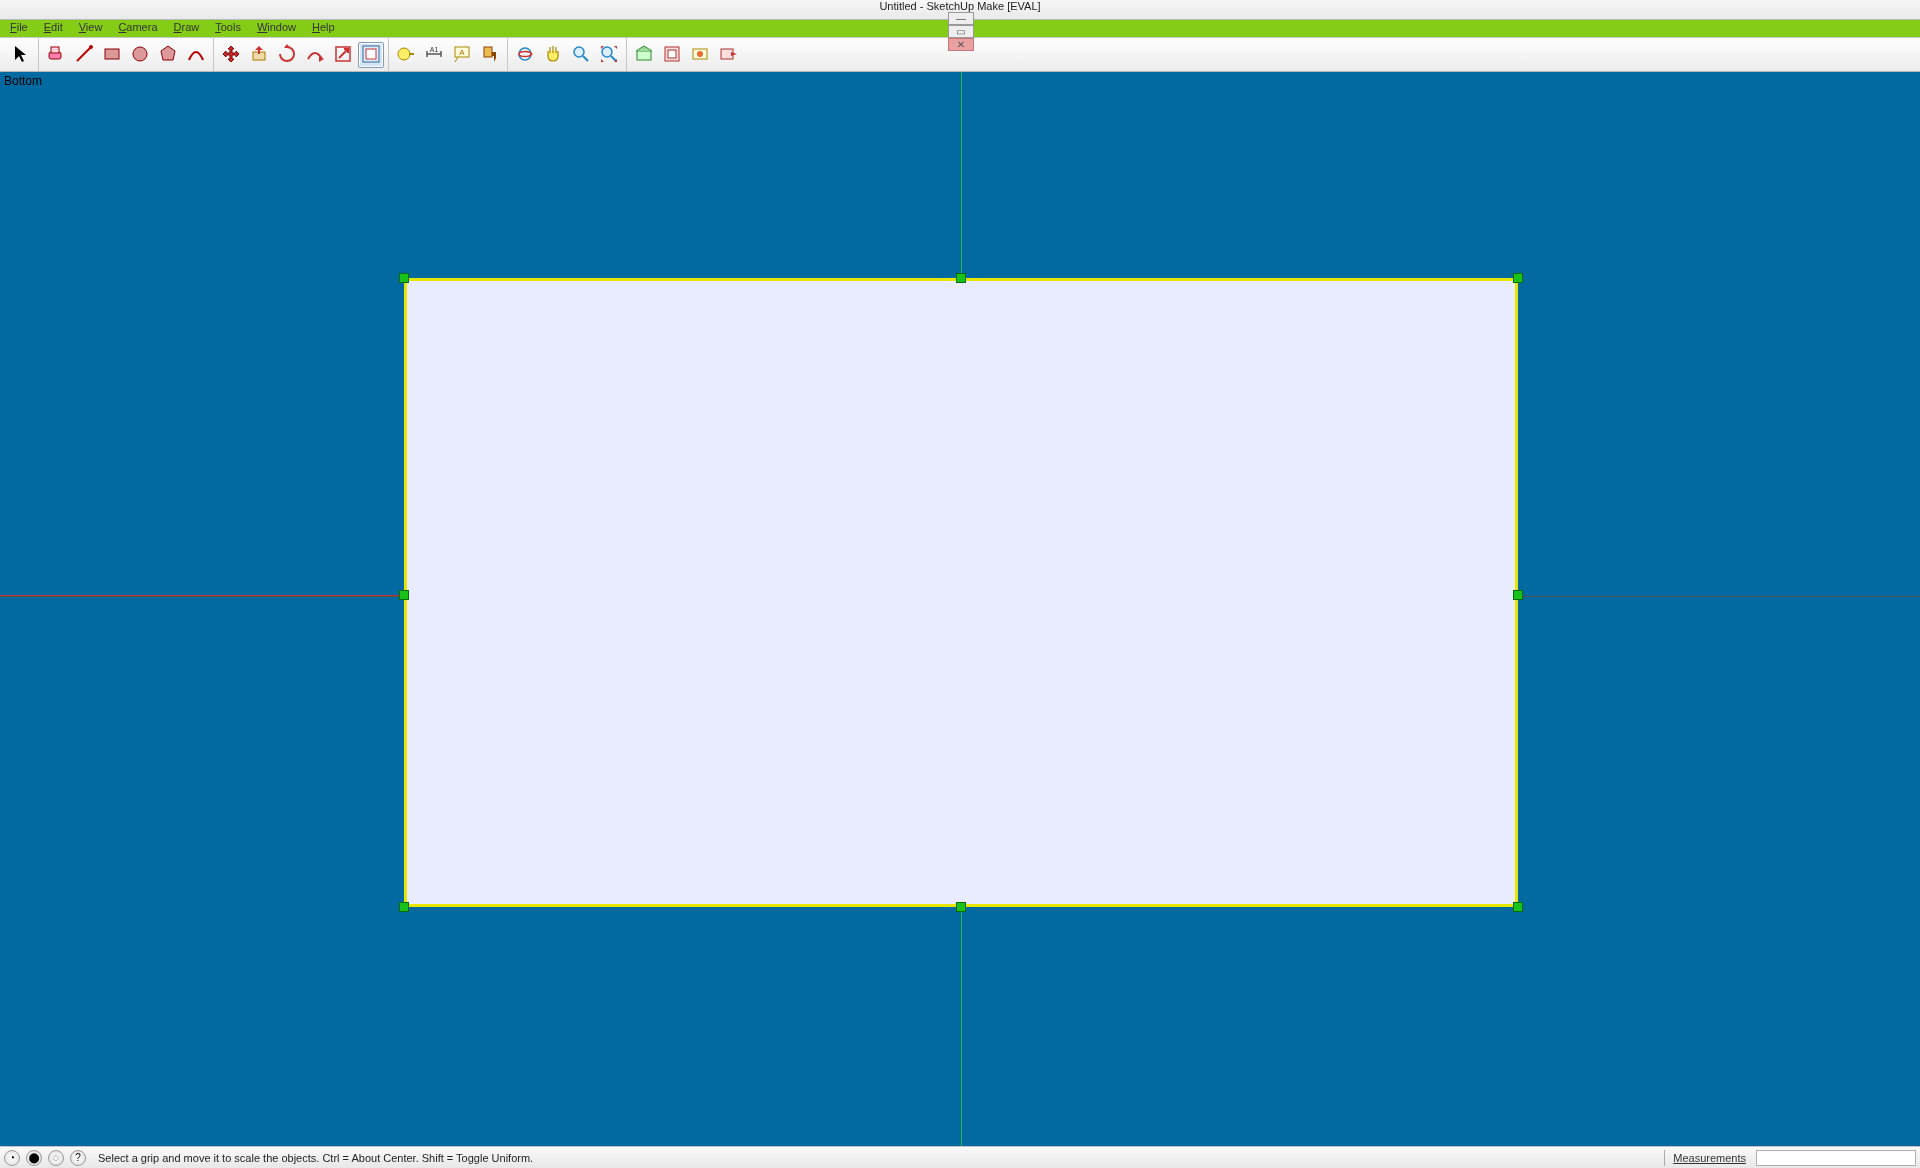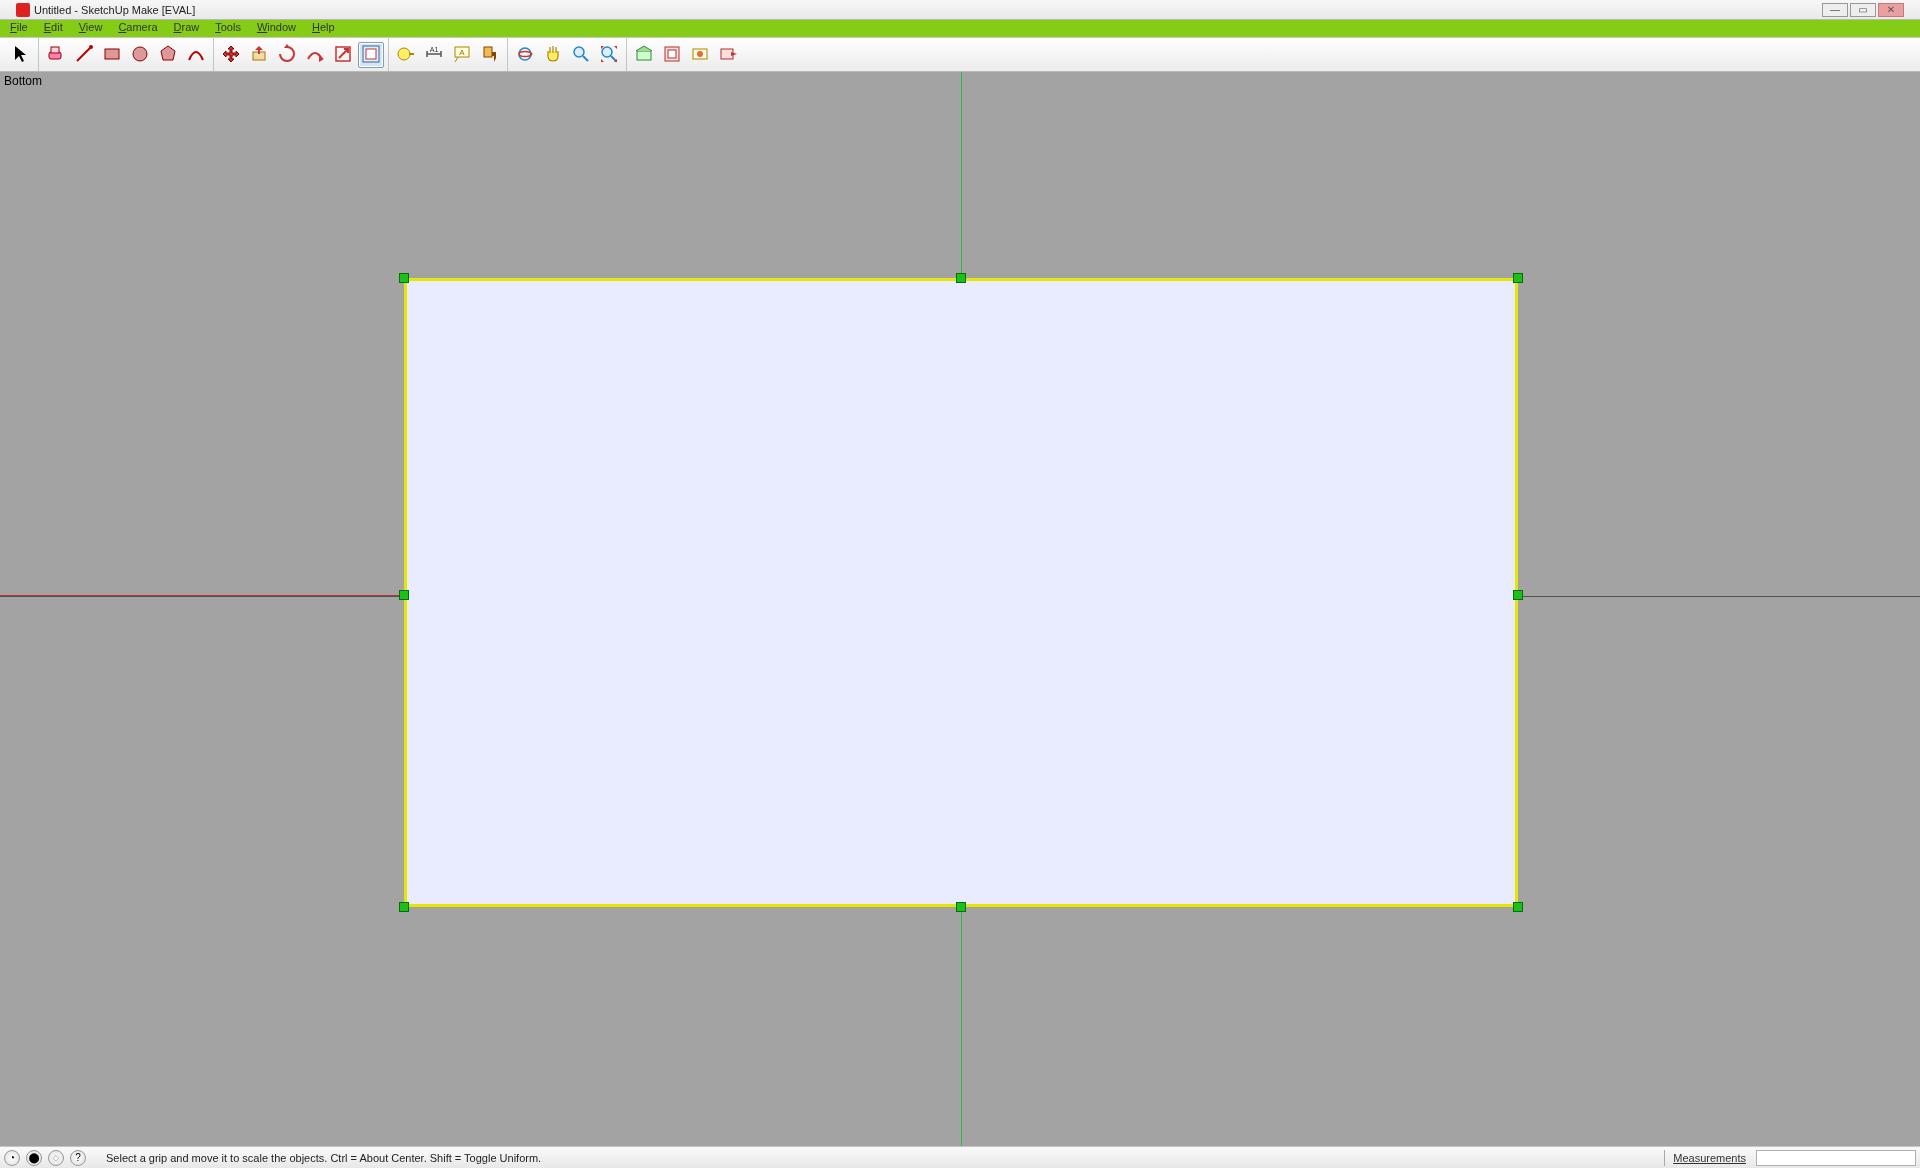--- a/index.html
+++ b/index.html
@@ -1,59 +1,59 @@
 <!DOCTYPE html>
 <html><head>
 <meta charset="utf-8">
 <style>
   * { box-sizing: border-box; margin: 0; padding: 0; }
   html, body { width: 1920px; height: 1168px; font-family: "Segoe UI", Tahoma, sans-serif; font-size: 11px; background: #e8e8e8; overflow: hidden; }
 
   
-  .titlebar { height: 20px; background: linear-gradient(to bottom,#f7f7f7,#e9e9e9); display: flex; align-items: center; padding: 0 16px; border-bottom: 1px solid #b8b8b8; }
+  .titlebar { height: 20px; background: linear-gradient(to bottom,#f7f7f7,#e9e9e9); display: flex; align-items: center; padding: 0 8px; border-bottom: 1px solid #b8b8b8; flex-direction: column; }
   .titlebar .app-icon { width: 14px; height: 14px; background:#d22; border-radius:2px; margin-right:4px; display:inline-block; }
   .titlebar .title { flex: 0 0 auto; color:#222; }
   .titlebar .spacer { flex:1; }
   .titlebar .winbtn { width:26px; height:14px; margin-left:2px; border:1px solid #999; background:#eee; display:inline-flex; align-items:center; justify-content:center; font-size:10px; color:#555; }
   .titlebar .winbtn.close { background:#e9a0a0; border-color:#c77; }
 
   
   .menubar { height: 18px; background:#84cc16; border-bottom:1px solid #c9c9c9; display:flex; align-items:flex-start; padding:0 2px; }
   .menubar .item { padding: 1px 8px 2px 8px; color:#333; cursor:default; }
   .menubar .item .ul { text-decoration: underline; }
 
   
   .toolbar { height: 34px; background:linear-gradient(to bottom,#fefefe,#ececec); border-bottom:1px solid #b9b9b9; display:flex; align-items:center; padding:0 4px; gap:0; }
   .tb-group { display:flex; align-items:center; gap:2px; padding:0 4px; border-right:1px solid #c6c6c6; height:100%; }
   .tb-group:last-child { border-right:none; }
   .tb-btn { width:26px; height:26px; border:1px solid transparent; border-radius:2px; display:flex; align-items:center; justify-content:center; background:transparent; cursor:default; }
   .tb-btn.selected { border:1px solid #7f9db9; background:#d6e5f5; box-shadow: inset 0 0 0 1px #fff; }
   .tb-icon { width:20px; height:20px; }
 
   
-  .canvas { position:relative; width:100%; height:calc(100% - 20px - 18px - 34px - 22px); background:#a3a3a3; overflow:hidden; }
+  .canvas { position:relative; width:100%; height:calc(100% - 20px - 18px - 34px - 22px); background:#0369a1; overflow:hidden; }
   .view-label { position:absolute; left:4px; top:2px; color:#000; font-size:12px; }
   .axis-green-v { position:absolute; left:961px; top:0; width:1px; height:100%; background:#2fbc46; }
   .axis-red-h { position:absolute; left:0; top:523px; height:1px; width:961px; background:#b33; }
   .axis-dark-h { position:absolute; left:0; top:524px; height:1px; width:100%; background:#525252; }
   .sel-rect { position:absolute; left:404px; top:206px; width:1114px; height:629px; background:#e9ecff; background-image: radial-gradient(#7a8db5 0.6px, transparent 0.6px); background-size:6px 6px; border:3px solid #e6e600; }
   .handle { position:absolute; width:10px; height:10px; background:#18c218; border:1px solid #0a6b0a; }
   .h-tl { left:399px; top:201px; }
   .h-tm { left:956px; top:201px; }
   .h-tr { left:1513px; top:201px; }
   .h-ml { left:399px; top:518px; }
   .h-mr { left:1513px; top:518px; }
   .h-bl { left:399px; top:830px; }
   .h-bm { left:956px; top:830px; }
   .h-br { left:1513px; top:830px; }
 
   
   .statusbar { height:22px; background:linear-gradient(to bottom,#fafafa,#e8e8e8); border-top:1px solid #c4c4c4; display:flex; align-items:center; padding:0 4px; gap:6px; }
   .statusbar .sicon { width:16px; height:16px; border-radius:50%; border:1px solid #999; display:inline-flex; align-items:center; justify-content:center; font-size:10px; background:radial-gradient(circle,#fff,#ddd); }
-  .statusbar .hint { flex:1; color:#222; padding-left:6px;margin-left:8px; }
+  .statusbar .hint { flex:1; color:#222; padding-left:6px; }
   .statusbar .measure-sep { width:1px; height:16px; background:#aaa; margin-right:2px; }
   .statusbar .measure-label { color:#333; padding-right:4px;text-decoration:underline; }
   .statusbar .measure-box { width:160px; height:16px; border:1px solid #b0b0b0; background:#fff; }
 </style>
 </head>
 <body>
 
 <div class="titlebar">
   <span class="app-icon"></span>
   <span class="title">Untitled - SketchUp Make [EVAL]</span>

